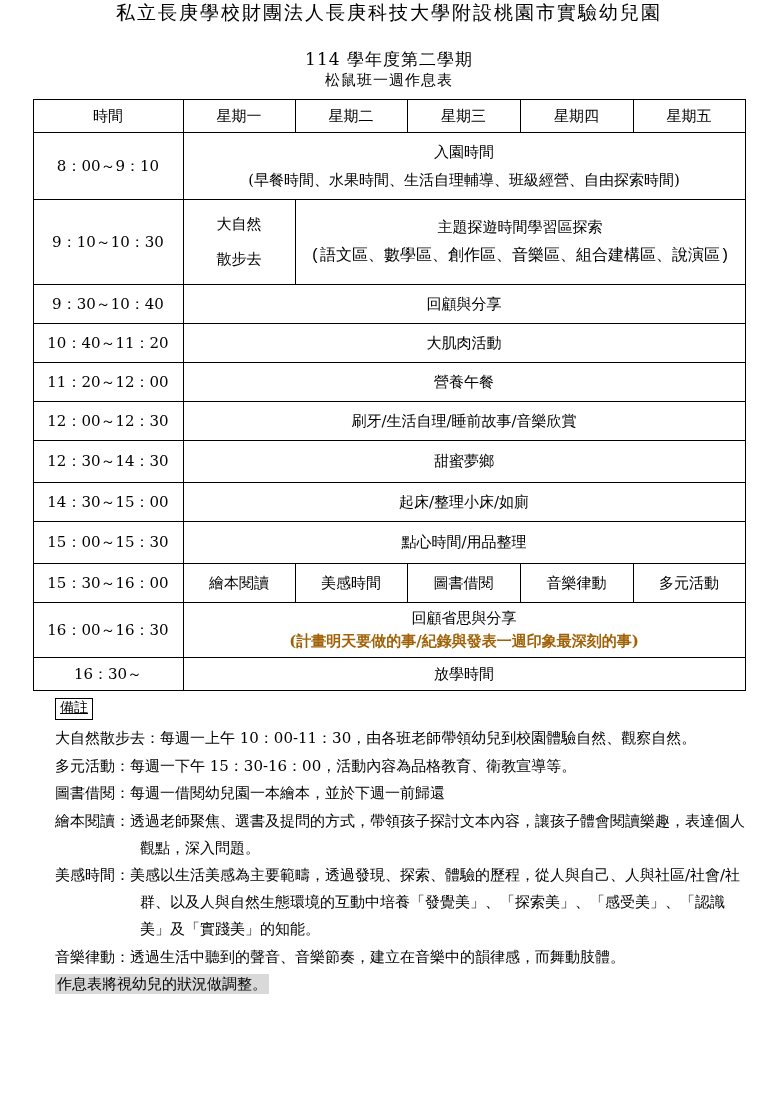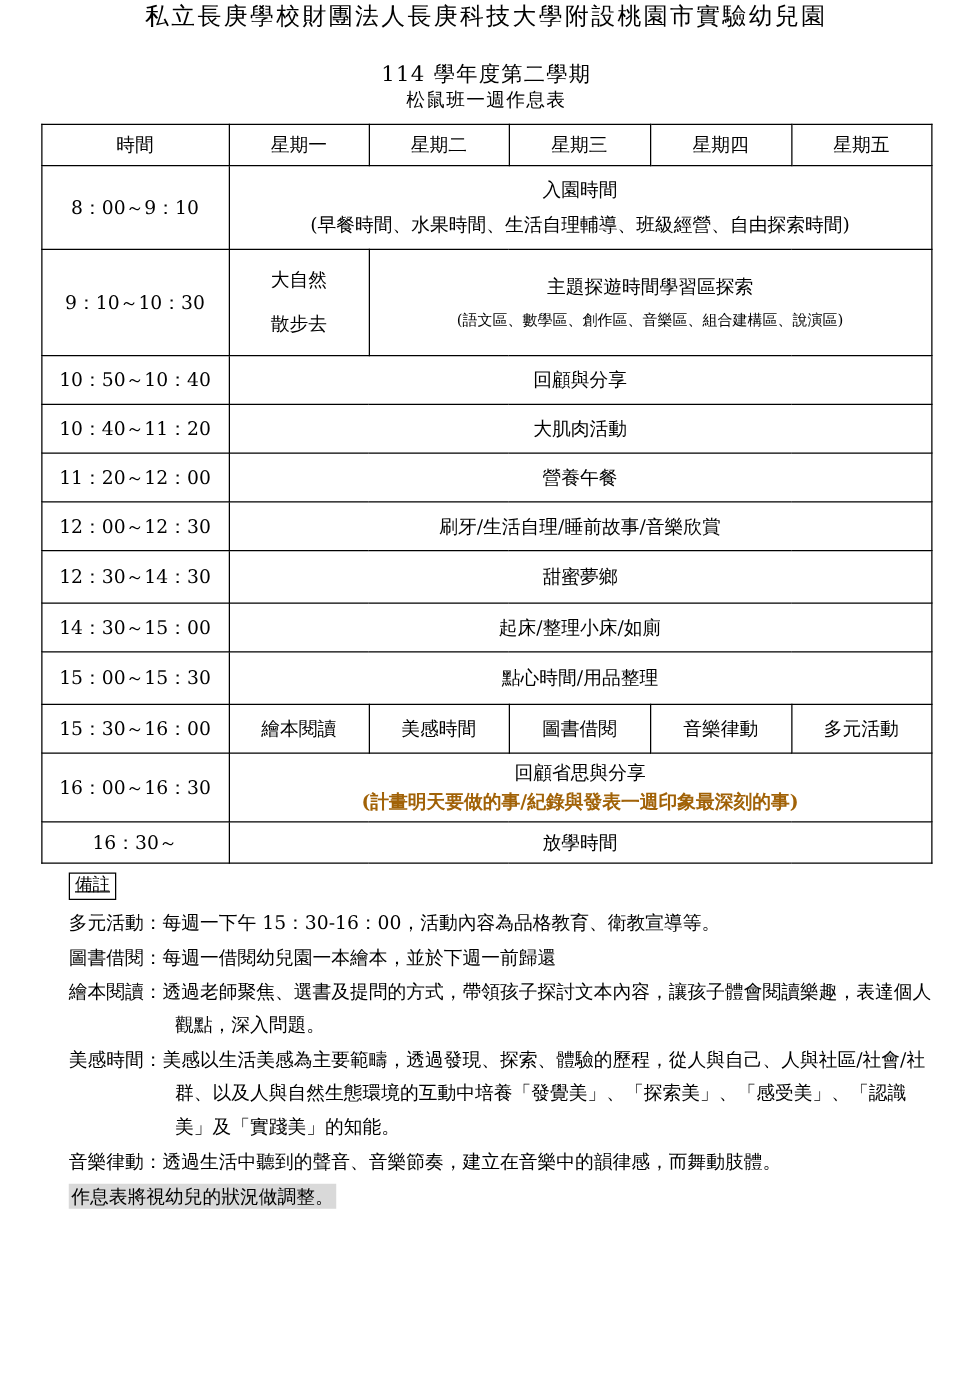--- a/index.html
+++ b/index.html
@@ -51,21 +51,21 @@
   }
   tr.hrow   { height: 33px; }
   tr.r-tall { height: 67px; }
   tr.r-xtall{ height: 85px; }
   tr.r-std  { height: 39px; }
   tr.r-med  { height: 55px; }
   tr.r-low  { height: 33px; }
   .two-line .line { line-height: 1.0; }
   .two-line .line + .line { margin-top: 13px; }
   .mon-cell .line + .line { margin-top: 16px; }
-  .sub-paren { font-size: 12px; }
+  .sub-paren { font-size: 16px; font-family: Liberation Mono, monospace; }
   .blue-text { font-weight: bold; }
   .notes {
     margin: 7px 0 0 55px;
     width: 692px;
     font-size: 15px;
   }
   .note-label-box {
     display: inline-block;
     border: 1px solid #000000;
     padding: 0px 4px 2px 4px;
@@ -132,21 +132,21 @@
           <div class="line">大自然</div>
           <div class="line">散步去</div>
         </td>
         <td colspan="4" class="two-line">
           <div class="line">主題探遊時間學習區探索</div>
           <div class="line sub-paren">(語文區、數學區、創作區、音樂區、組合建構區、說演區)</div>
         </td>
       </tr>
 
       <tr class="r-std">
-        <td>10：50～10：40</td>
+        <td>9：30～10：40</td>
         <td colspan="5">回顧與分享</td>
       </tr>
 
       <tr class="r-std">
         <td>10：40～11：20</td>
         <td colspan="5">大肌肉活動</td>
       </tr>
 
       <tr class="r-std">
         <td>11：20～12：00</td>
@@ -192,20 +192,21 @@
 
       <tr class="r-low">
         <td>16：30～</td>
         <td colspan="5">放學時間</td>
       </tr>
     </tbody>
   </table>
 
   <div class="notes">
     <span class="note-label-box">備註</span>
+    <div class="note-line">大自然散步去：每週一上午 10：00-11：30，由各班老師帶領幼兒到校園體驗自然、觀察自然。</div>
     <div class="note-line">多元活動：每週一下午 15：30-16：00，活動內容為品格教育、衛教宣導等。</div>
     <div class="note-line">圖書借閱：每週一借閱幼兒園一本繪本，並於下週一前歸還</div>
     <div class="note-line">繪本閱讀：透過老師聚焦、選書及提問的方式，帶領孩子探討文本內容，讓孩子體會閱讀樂趣，表達個人觀點，深入問題。</div>
     <div class="note-line">美感時間：美感以生活美感為主要範疇，透過發現、探索、體驗的歷程，從人與自己、人與社區/社會/社群、以及人與自然生態環境的互動中培養「發覺美」、「探索美」、「感受美」、「認識美」及「實踐美」的知能。</div>
     <div class="note-line">音樂律動：透過生活中聽到的聲音、音樂節奏，建立在音樂中的韻律感，而舞動肢體。</div>
     <div class="hl-line">
       <span class="hl" style="background: rgb(217, 217, 217);">作息表將視幼兒的狀況做調整。</span>
     </div>
   </div>
 

